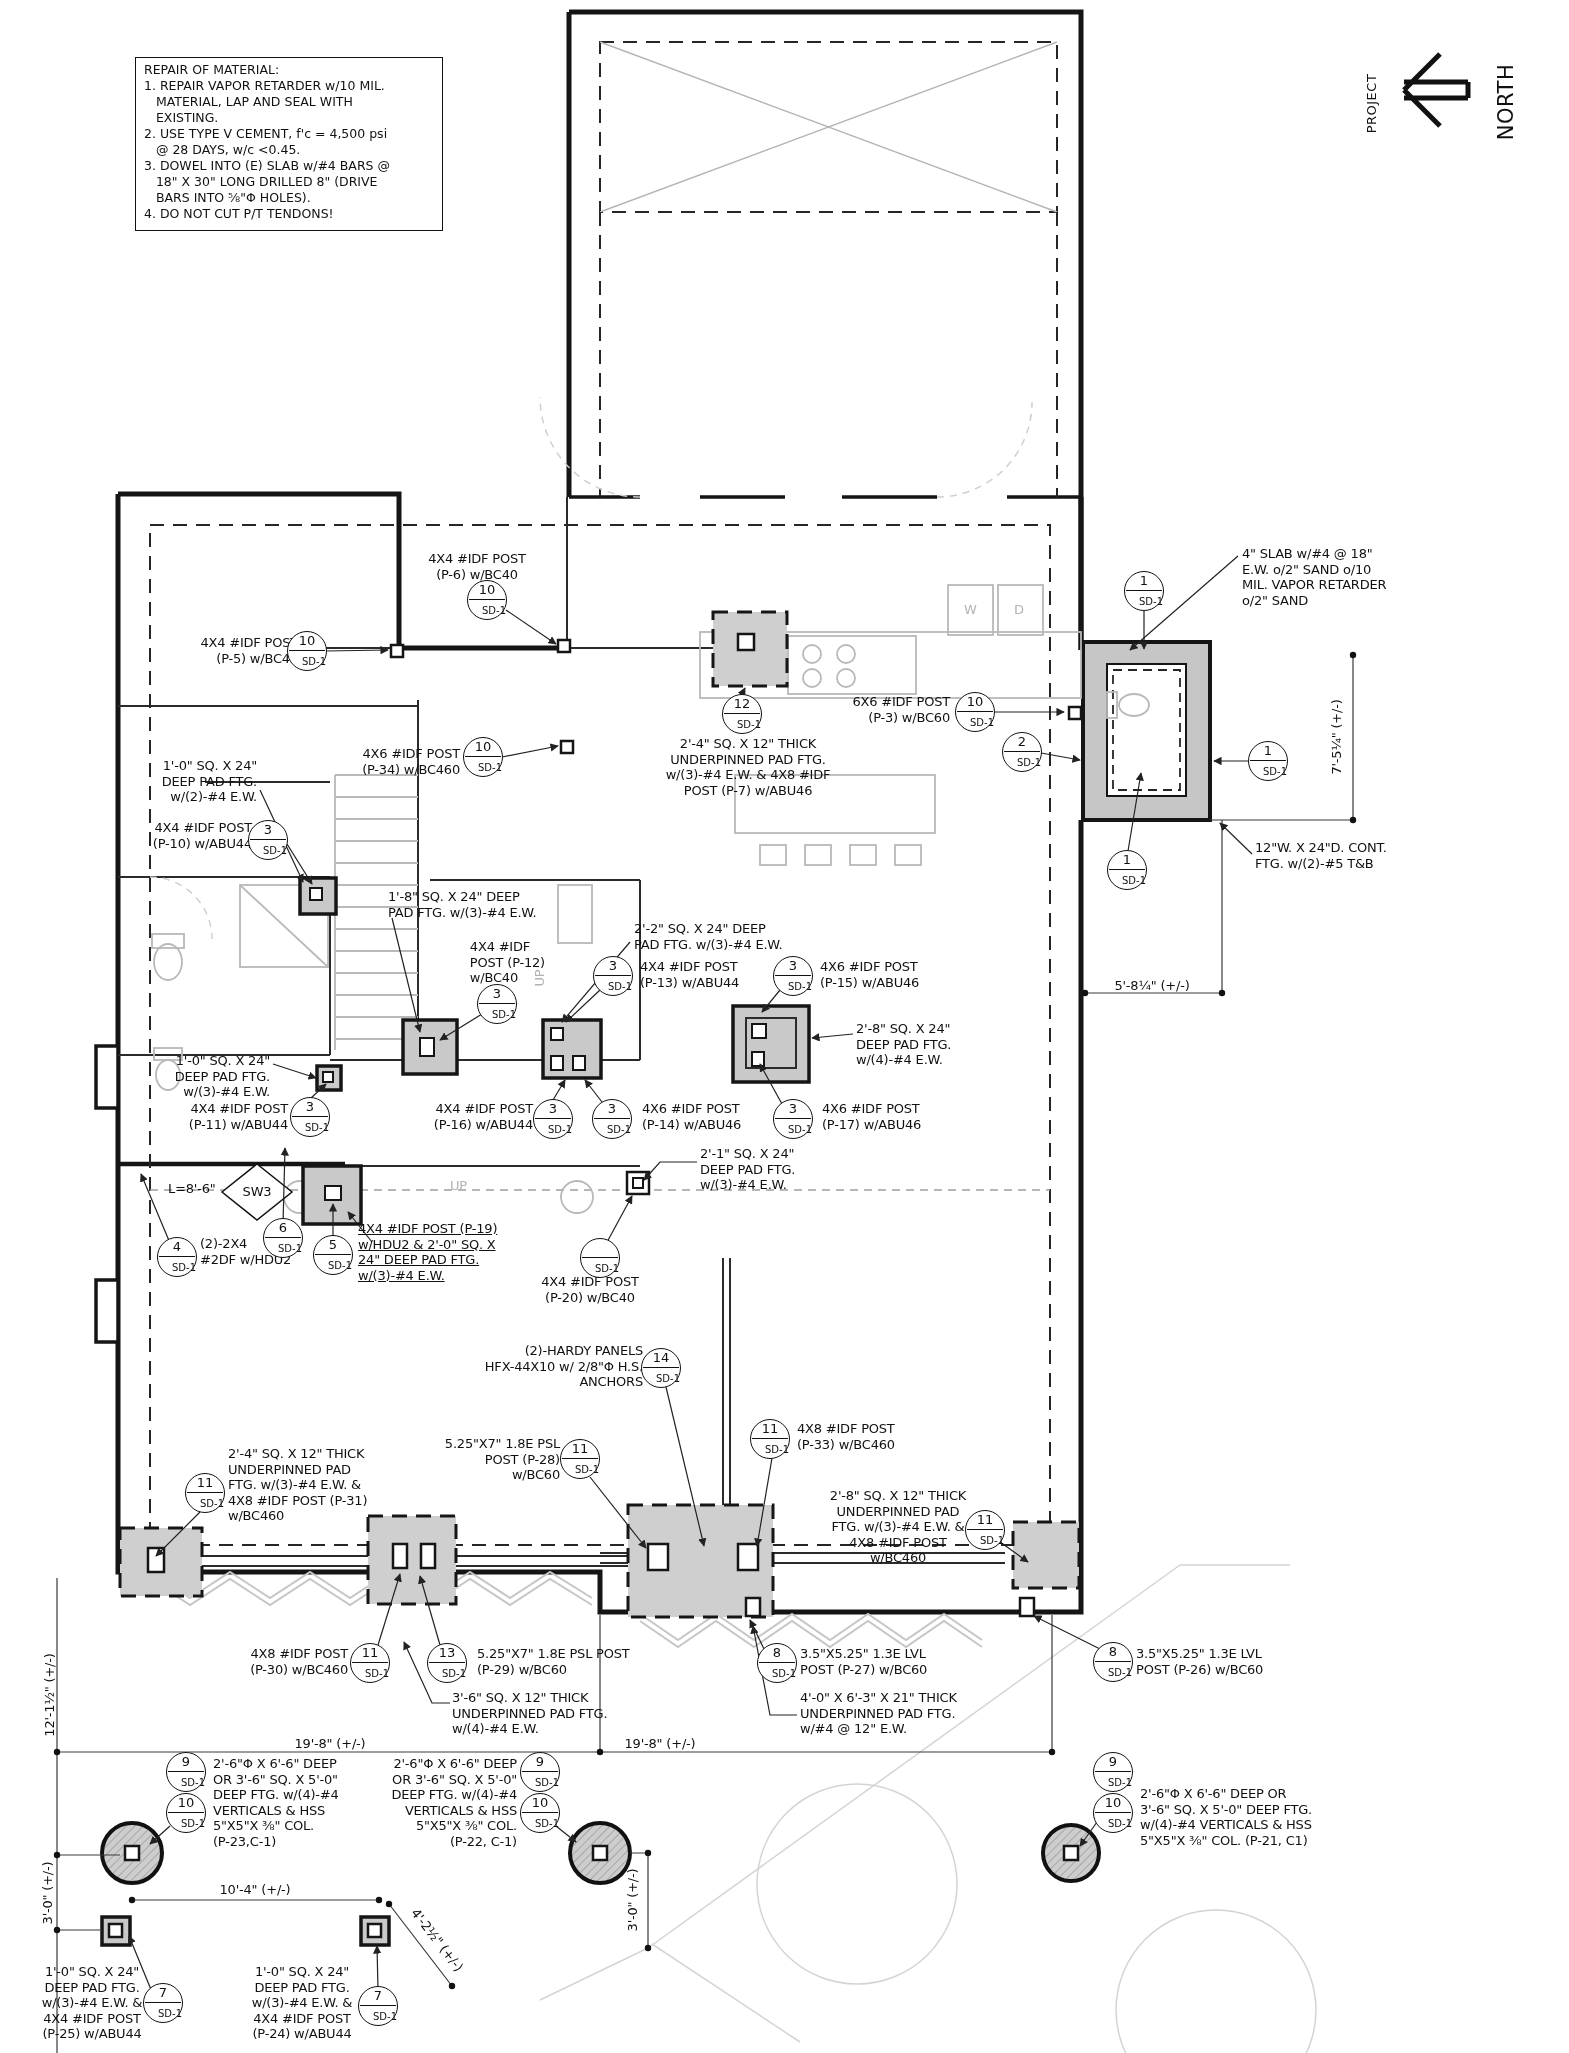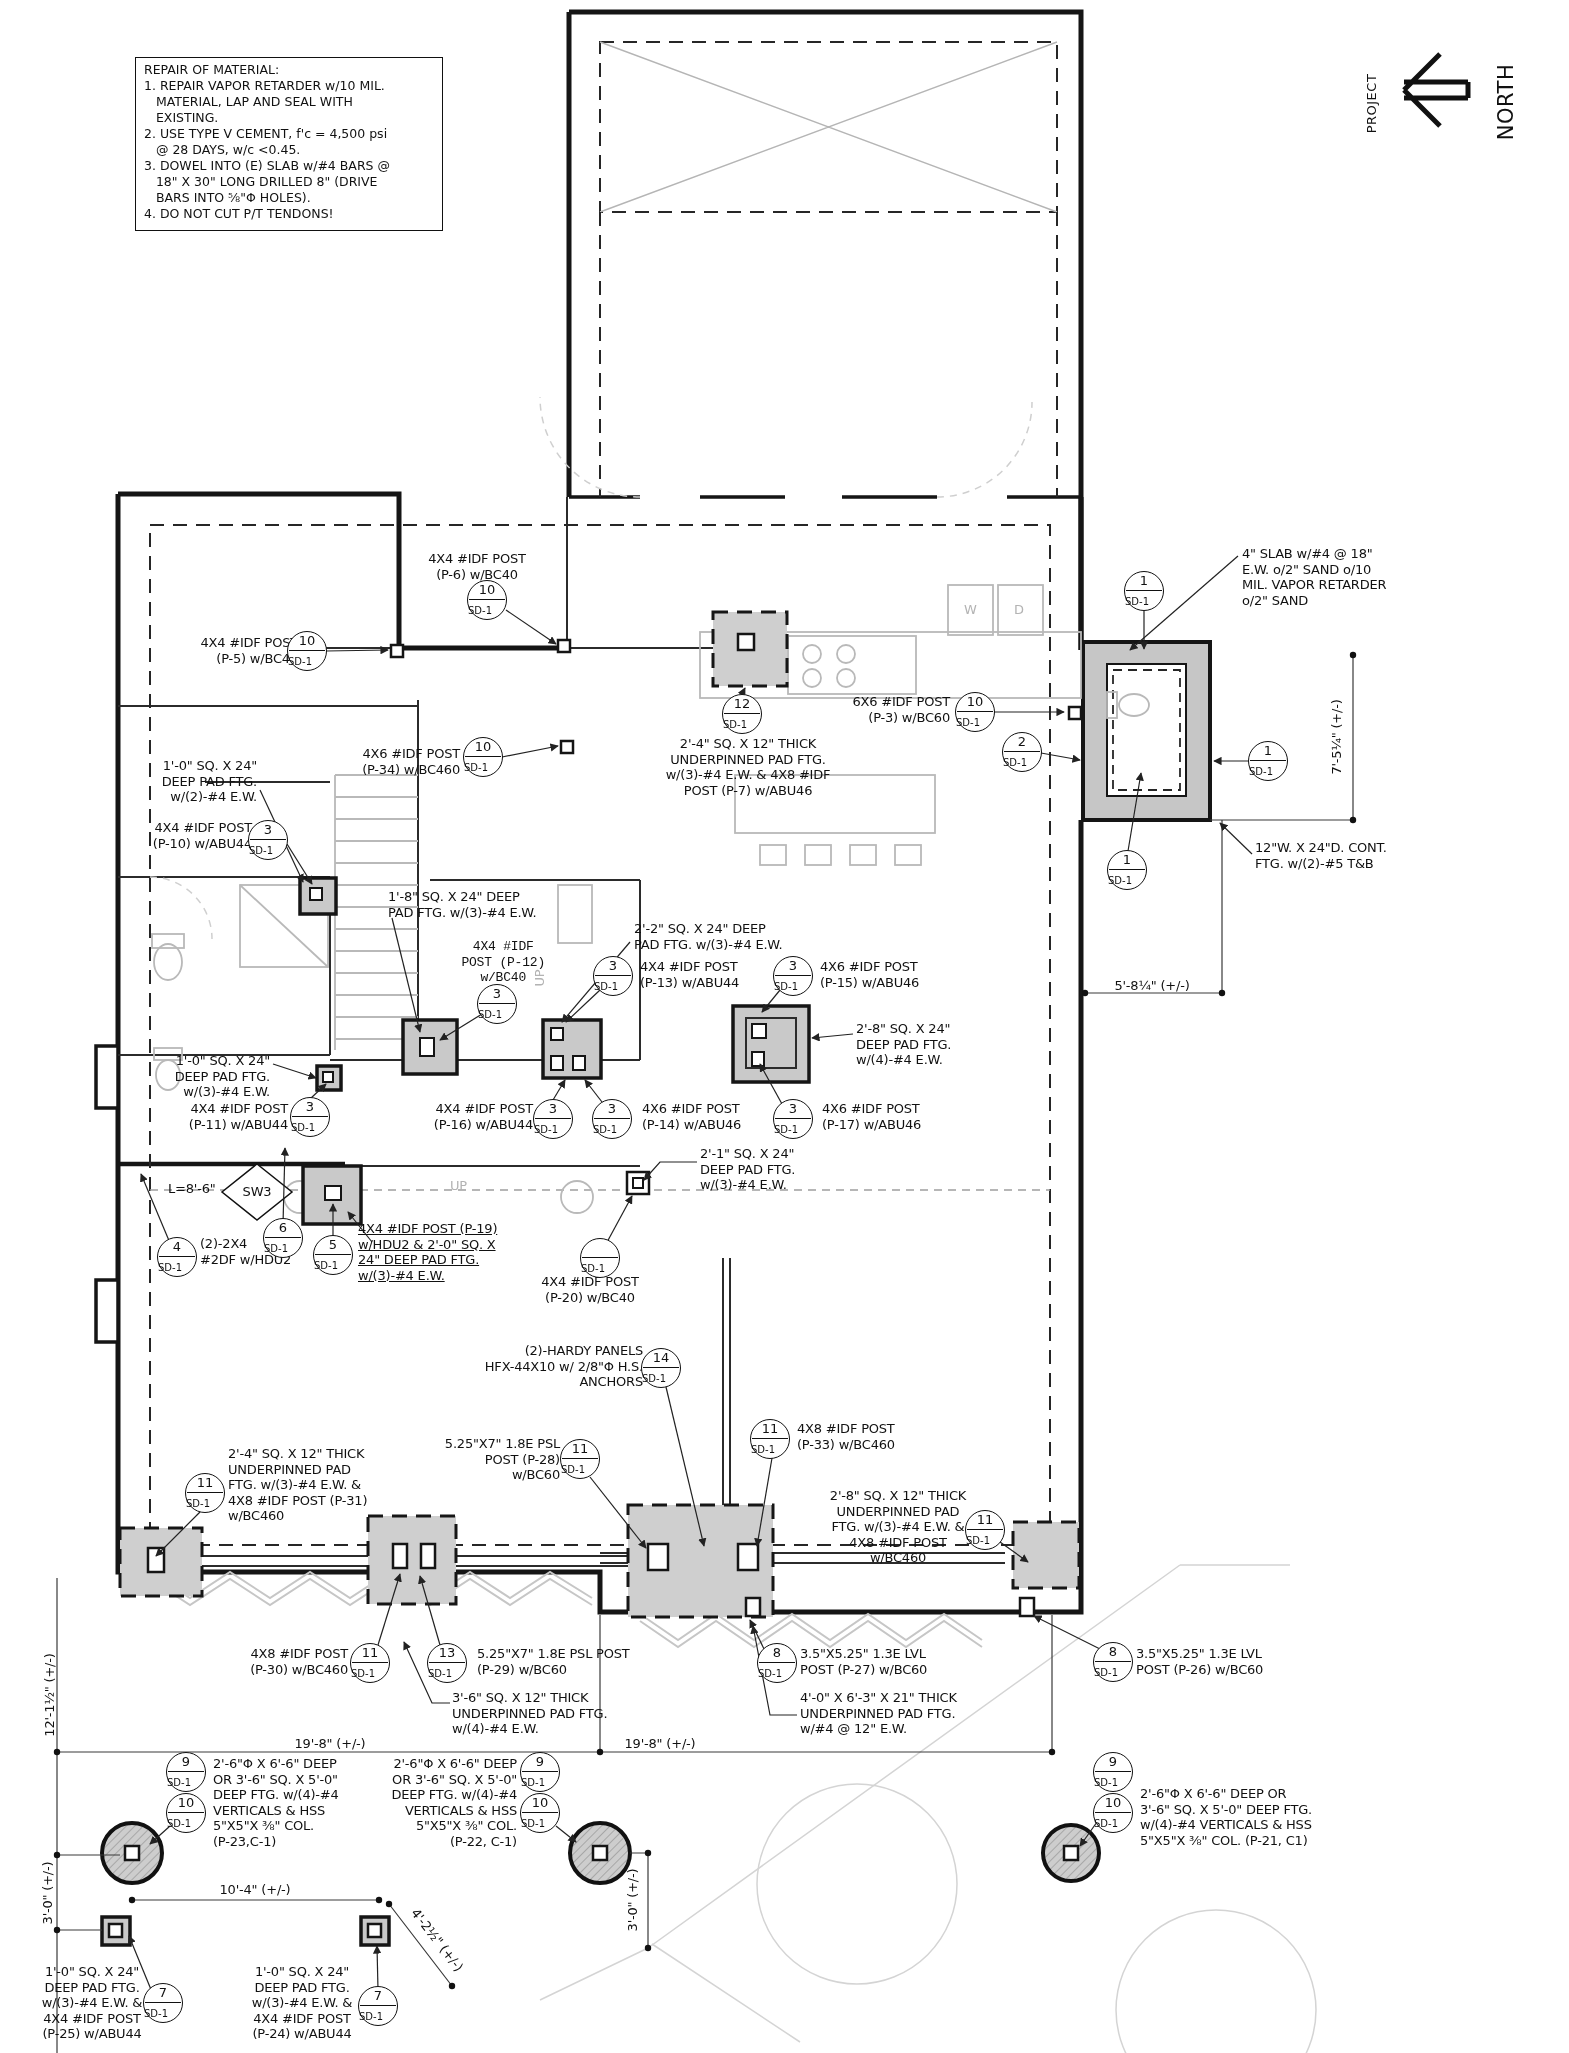--- a/index.html
+++ b/index.html
@@ -30,21 +30,21 @@
   .ldr{fill:none;stroke:#222;stroke-width:1.2;marker-end:url(#arr)}
   .dot{fill:#111}
   
   .lbl{position:absolute;font-size:13px;line-height:15.5px;letter-spacing:-0.2px;
        white-space:pre-line;color:#111;}
   .lbl.gray{color:#b3b3b3;}
   .callout{position:absolute;width:40px;height:40px;border:1.7px solid #111;border-radius:50%;
            background:#fff;transform:translate(-50%,-50%);box-sizing:border-box;}
   .callout::after{content:"";position:absolute;left:1px;right:1px;top:47%;border-top:1.4px solid #111;}
   .callout .n{position:absolute;top:1px;left:0;right:0;text-align:center;font-size:13px;}
-  .callout .s{position:absolute;bottom:3px;left:0;right:0;text-align:left;font-size:10px;}
+  .callout .s{position:absolute;bottom:3px;left:0;right:0;text-align:right;font-size:10px;}
   #notes-box{position:absolute;left:135px;top:57px;width:308px;border:1.6px solid #111;
              background:#fff;padding:4px 8px 8px 8px;box-sizing:border-box;}
   #notes-title{font-size:12.5px;line-height:16px;}
   #notes-body{font-size:12.5px;line-height:16px;white-space:pre;}
   #north{position:absolute;left:1340px;top:42px;width:180px;height:120px;}
   #north .proj{position:absolute;left:2px;top:54px;transform:rotate(-90deg);transform-origin:center;
                font-size:13px;letter-spacing:0.5px;}
   #north .nor{position:absolute;left:128px;top:48px;transform:rotate(-90deg);transform-origin:center;
               font-size:21px;letter-spacing:0.5px;}
 </style>
@@ -324,21 +324,21 @@
 (P-34) w/BC460</div>
     <div class="lbl" style="left: 257px; top: 758px; transform: translate(-100%, 0px); text-align: right;">1'-0" SQ. X 24"
 DEEP PAD FTG.
 w/(2)-#4 E.W.</div>
     <div class="lbl" style="left: 252px; top: 820px; transform: translate(-100%, 0px); text-align: right;">4X4 #IDF POST
 (P-10) w/ABU44</div>
     <div class="lbl" style="left: 388px; top: 889px;">1'-8" SQ. X 24" DEEP
 PAD FTG. w/(3)-#4 E.W.</div>
     <div class="lbl" style="left: 634px; top: 921px;">2'-2" SQ. X 24" DEEP
 PAD FTG. w/(3)-#4 E.W.</div>
-    <div class="lbl" style="left: 545px; top: 939px; transform: translate(-100%, 0px); text-align: center; font-family: Liberation Mono, monospace;">4X4 #IDF
+    <div class="lbl" style="left: 545px; top: 939px; transform: translate(-100%, 0px); text-align: left;">4X4 #IDF
 POST (P-12)
 w/BC40</div>
     <div class="lbl" style="left: 640px; top: 959px;">4X4 #IDF POST
 (P-13) w/ABU44</div>
     <div class="lbl" style="left: 820px; top: 959px;">4X6 #IDF POST
 (P-15) w/ABU46</div>
     <div class="lbl" style="left: 856px; top: 1021px;">2'-8" SQ. X 24"
 DEEP PAD FTG.
 w/(4)-#4 E.W.</div>
     <div class="lbl" style="left: 270px; top: 1053px; transform: translate(-100%, 0px); text-align: right;">1'-0" SQ. X 24"

